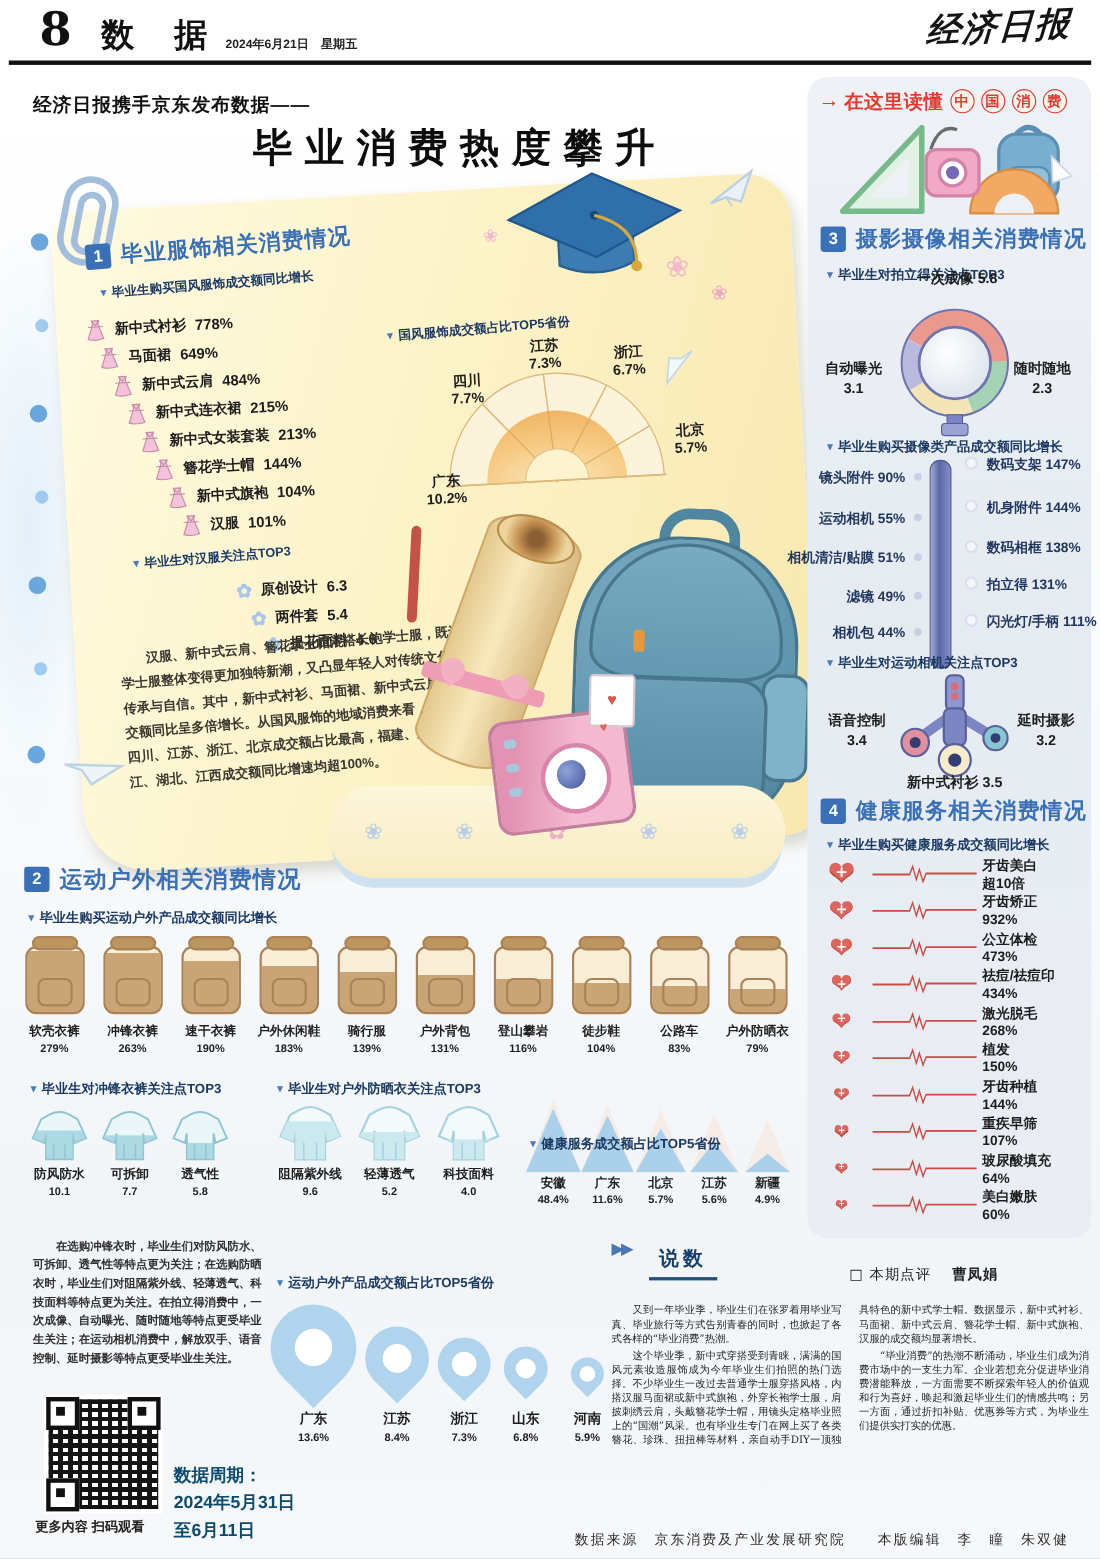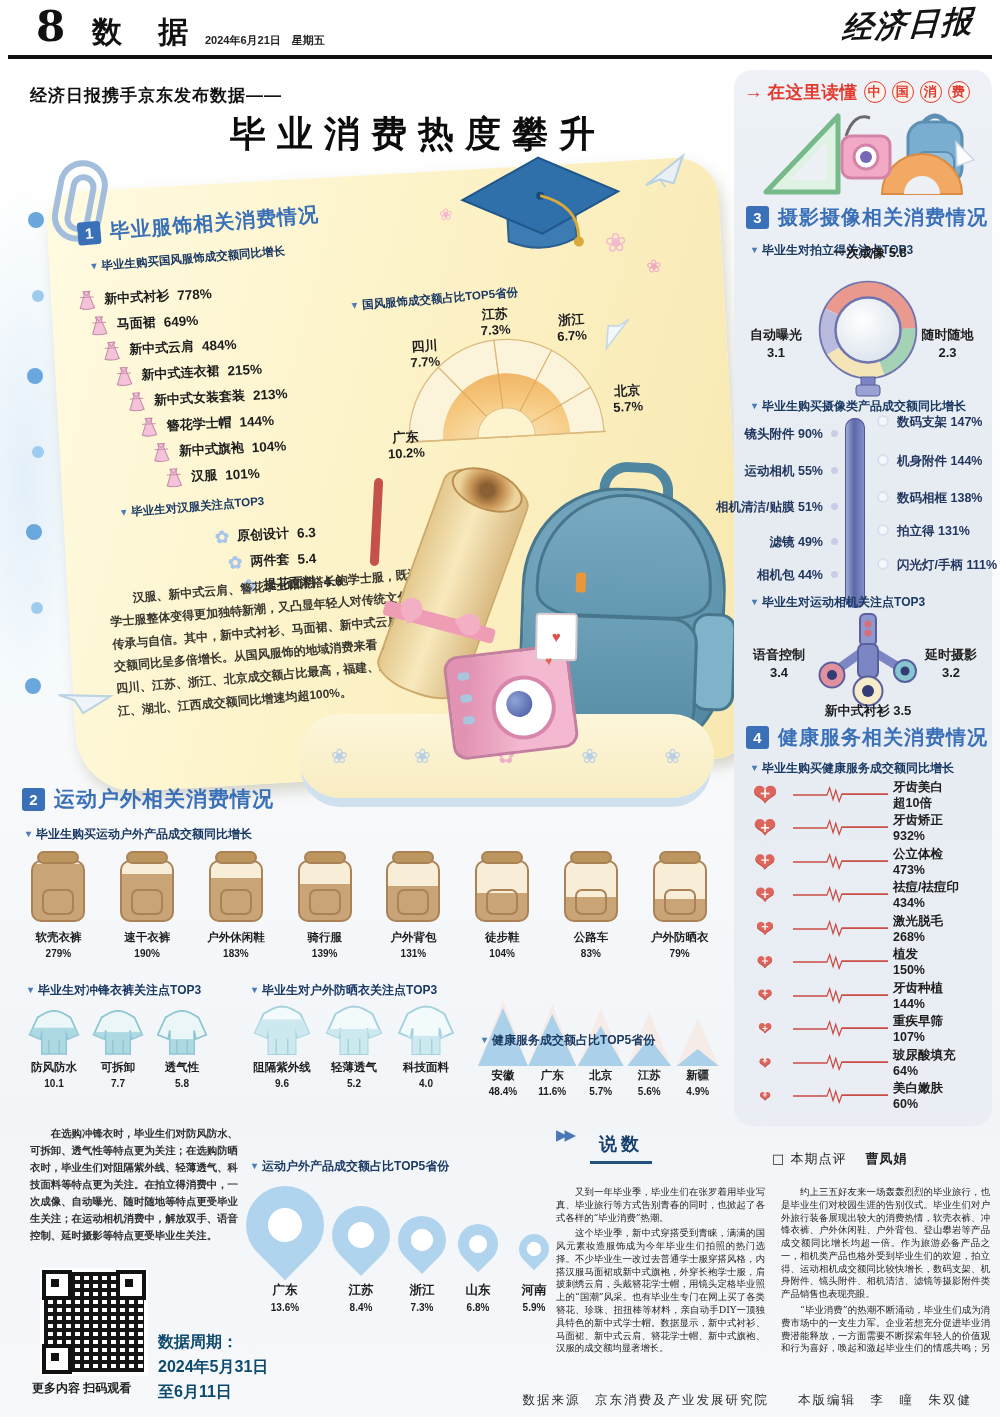--- a/index.html
+++ b/index.html
@@ -597,38 +597,48 @@
   </div>
   <div class="bullet" style="left:26px;top:826px">毕业生购买运动户外产品成交额同比增长</div>
 
   <div class="bprow">
     <div class="bpcell">
         <div class="bp" style="--f:96%"></div>
         <span class="iname">软壳衣裤</span>
         <span class="ivalue">279%</span>
       </div>
     <div class="bpcell">
+        <div class="bp" style="--f:92%"></div>
+        <span class="iname">冲锋衣裤</span>
+        <span class="ivalue">263%</span>
+      </div>
+    <div class="bpcell">
         <div class="bp" style="--f:80%"></div>
         <span class="iname">速干衣裤</span>
         <span class="ivalue">190%</span>
       </div>
     <div class="bpcell">
         <div class="bp" style="--f:72%"></div>
         <span class="iname">户外休闲鞋</span>
         <span class="ivalue">183%</span>
       </div>
     <div class="bpcell">
         <div class="bp" style="--f:62%"></div>
         <span class="iname">骑行服</span>
         <span class="ivalue">139%</span>
       </div>
     <div class="bpcell">
         <div class="bp" style="--f:58%"></div>
         <span class="iname">户外背包</span>
         <span class="ivalue">131%</span>
+      </div>
+    <div class="bpcell">
+        <div class="bp" style="--f:52%"></div>
+        <span class="iname">登山攀岩</span>
+        <span class="ivalue">116%</span>
       </div>
     <div class="bpcell">
         <div class="bp" style="--f:46%"></div>
         <span class="iname">徒步鞋</span>
         <span class="ivalue">104%</span>
       </div>
     <div class="bpcell">
         <div class="bp" style="--f:40%"></div>
         <span class="iname">公路车</span>
         <span class="ivalue">83%</span>
@@ -822,19 +832,18 @@
   <div class="ss-arrows">▶▶</div>
   <div class="ss-title">说数</div>
   <div class="reviewer">
     <span>□</span>
     <span>本期点评</span>　
     <span class="b">曹凤娟</span>
   </div>
   <div class="sscols">
     <p>　　又到一年毕业季，毕业生们在张罗着用毕业写真、毕业旅行等方式告别青春的同时，也掀起了各式各样的“毕业消费”热潮。</p>
     <p>　　这个毕业季，新中式穿搭受到青睐，满满的国风元素妆造服饰成为今年毕业生们拍照的热门选择。不少毕业生一改过去普通学士服穿搭风格，内搭汉服马面裙或新中式旗袍，外穿长袍学士服，肩披刺绣云肩，头戴簪花学士帽，用镜头定格毕业照上的“国潮”风采。也有毕业生专门在网上买了各类簪花、珍珠、扭扭棒等材料，亲自动手DIY一顶独具特色的新中式学士帽。数据显示，新中式衬衫、马面裙、新中式云肩、簪花学士帽、新中式旗袍、汉服的成交额均显著增长。</p>
-    <p>　　约上三五好友来一场轰轰烈烈的毕业旅行，也是毕业生们对校园生涯的告别仪式。毕业生们对户外旅行装备展现出较大的消费热情，软壳衣裤、冲锋衣裤、户外休闲鞋、户外背包、登山攀岩等产品成交额同比增长均超一倍。作为旅游必备产品之一，相机类产品也格外受到毕业生们的欢迎，拍立得、运动相机成交额同比较快增长，数码支架、机身附件、镜头附件、相机清洁、滤镜等摄影附件类产品销售也表现亮眼。</p>
     <p>　　“毕业消费”的热潮不断涌动，毕业生们成为消费市场中的一支生力军。企业若想充分促进毕业消费潜能释放，一方面需要不断探索年轻人的价值观和行为喜好，唤起和激起毕业生们的情感共鸣；另一方面，通过折扣补贴、优惠券等方式，为毕业生们提供实打实的优惠。</p>
 
   </div>
 
   <div class="footer">数据来源　京东消费及产业发展研究院　　本版编辑　李　瞳　朱双健</div>
 </div>
 
 </body></html>

